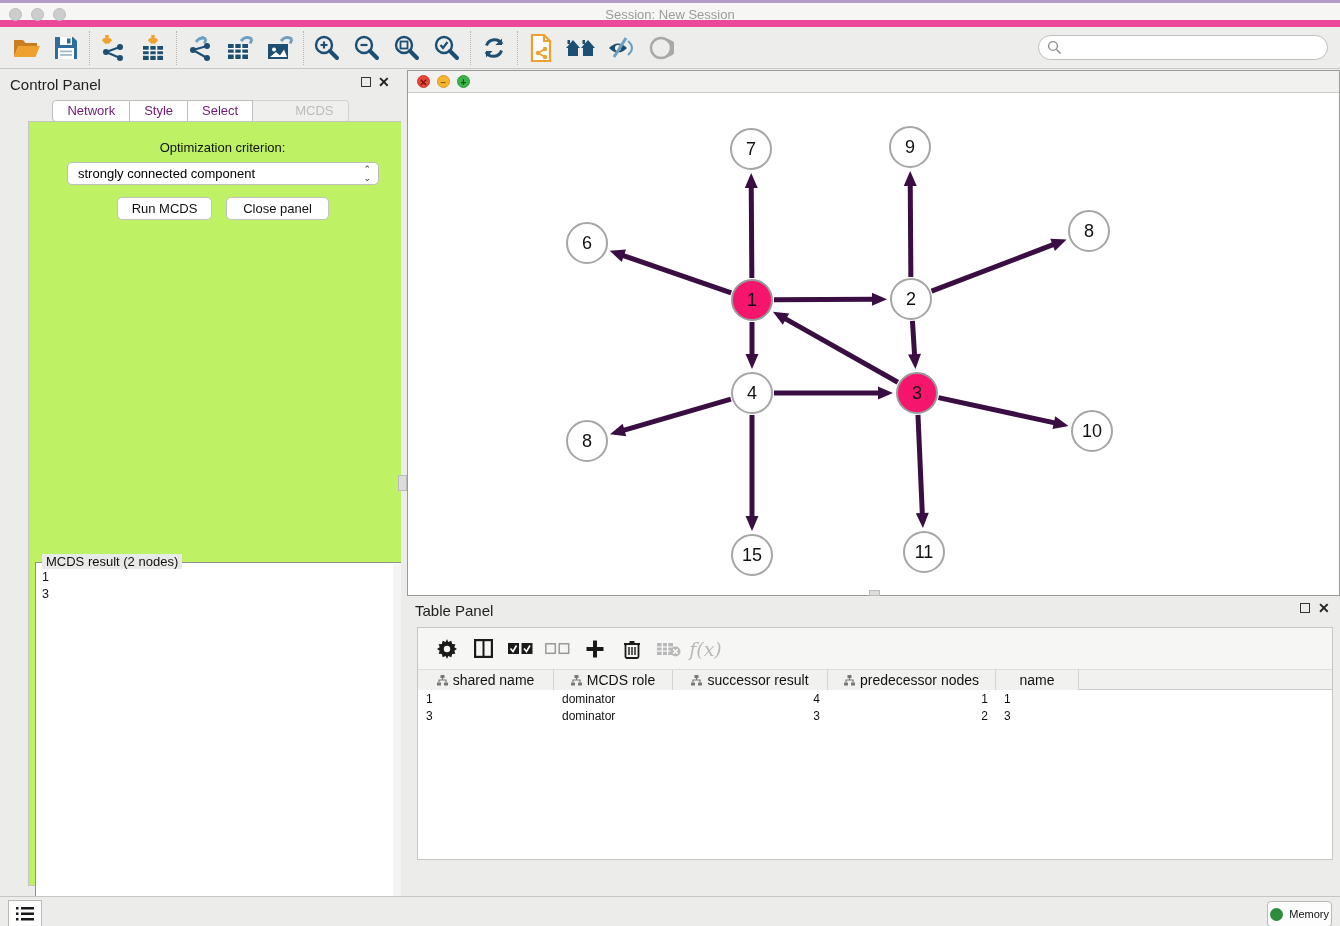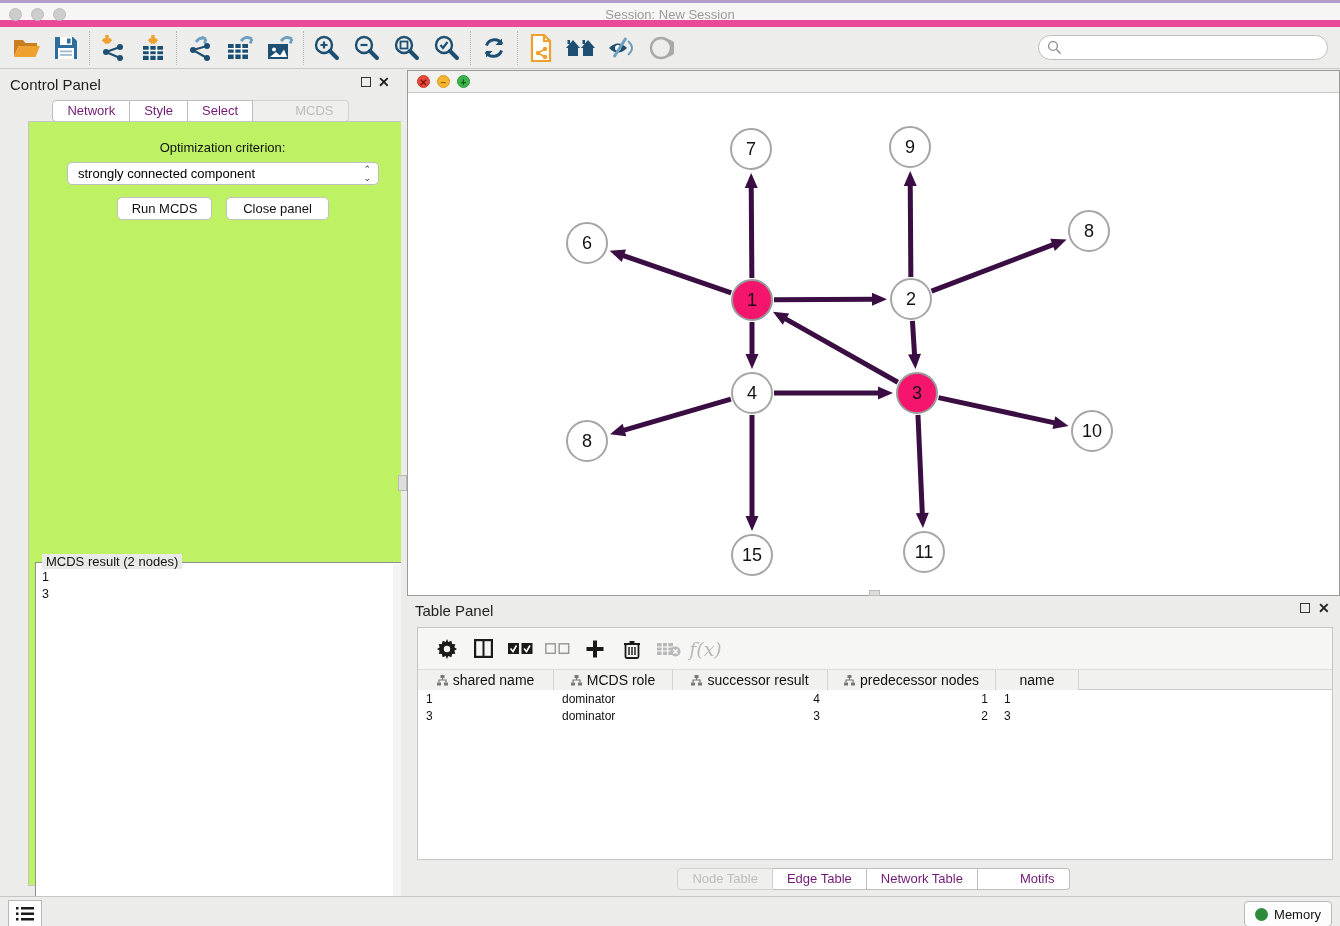--- a/index.html
+++ b/index.html
@@ -63,21 +63,21 @@
   .thead { position:absolute; left:0; top:42px; width:100%; height:20px; display:flex; background:#F1F1EF; border-bottom:1px solid #C9C9C7; }
   .th { height:20px; border-right:1px solid #D4D4D2; font-size:14px; color:#111; display:flex; align-items:center; justify-content:center; gap:5px; background:#F1F1EF; cursor:pointer; }
   .th svg { flex:none; }
   .trow { position:absolute; left:0; width:100%; height:17px; display:flex; font-size:12px; color:#111; cursor:default; }
   .td { height:17px; padding:1px 8px 0 8px; }
   .tp-tabs { position:absolute; left:0; top:272px; width:100%; display:flex; justify-content:center; }
 
   
   .statusbar { position:absolute; left:0; top:893px; width:100%; height:33px; background:#ECECEA; border-top:1px solid #C6C6C4; }
   .list-btn { position:absolute; left:8px; top:3px; width:34px; height:27px; background:#FDFDFD; border:1px solid #B9B9B9; display:flex; align-items:center; justify-content:center; cursor:pointer; }
-  .memory-btn { position:absolute; right:8px; top:4px; height:26px; background:#FDFDFD; border:1px solid #B9B9B9; border-radius:4px; display:flex; align-items:center; gap:6px; padding:0 10px; font-size:13px; color:#111; cursor:pointer; }
+  .memory-btn { position:absolute; right:8px; top:4px; height:26px; background:#FDFDFD; border:1px solid #B9B9B9; border-radius:4px; display:flex; align-items:center; gap:6px; padding:0 2px; font-size:11px; color:#111; cursor:pointer; }
   .memdot { width:13px; height:13px; border-radius:50%; background:#2E8B3C; }
 </style>
 </head>
 <body>
 
 <div class="window">
 
   <div class="titlebar">
     <span class="tl" style="left:9px"></span>
     <span class="tl" style="left:31px"></span>
@@ -413,26 +413,20 @@
         <span class="td" style="width:83px">1</span>
       </div>
       <div class="trow" style="top:80px">
         <span class="td" style="width:136px">3</span>
         <span class="td" style="width:119px">dominator</span>
         <span class="td" style="width:155px; text-align:right">3</span>
         <span class="td" style="width:168px; text-align:right">2</span>
         <span class="td" style="width:83px">3</span>
       </div>
     </div>
-    <div class="tp-tabs">
-      <span class="tab first disabled">Node Table</span>
-      <span class="tab">Edge Table</span>
-      <span class="tab">Network Table</span>
-      <span class="tab last">Motifs</span>
-    </div>
   </div>
 
   <div class="statusbar">
     <span class="list-btn">
       <svg width="18" height="16" viewBox="0 0 18 16">
           <rect x="0" y="1" width="2.5" height="2.5" fill="#1A1A1A"></rect>
           <rect x="5" y="1" width="13" height="2.5" fill="#1A1A1A"></rect>
           <rect x="0" y="6.5" width="2.5" height="2.5" fill="#1A1A1A"></rect>
           <rect x="5" y="6.5" width="13" height="2.5" fill="#1A1A1A"></rect>
           <rect x="0" y="12" width="2.5" height="2.5" fill="#1A1A1A"></rect>

